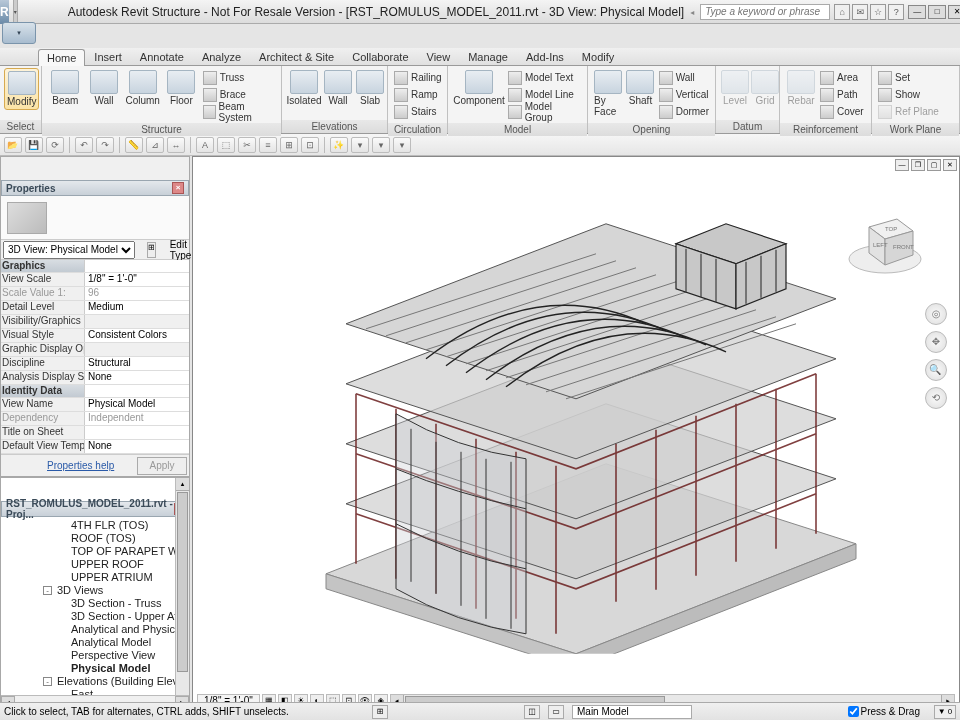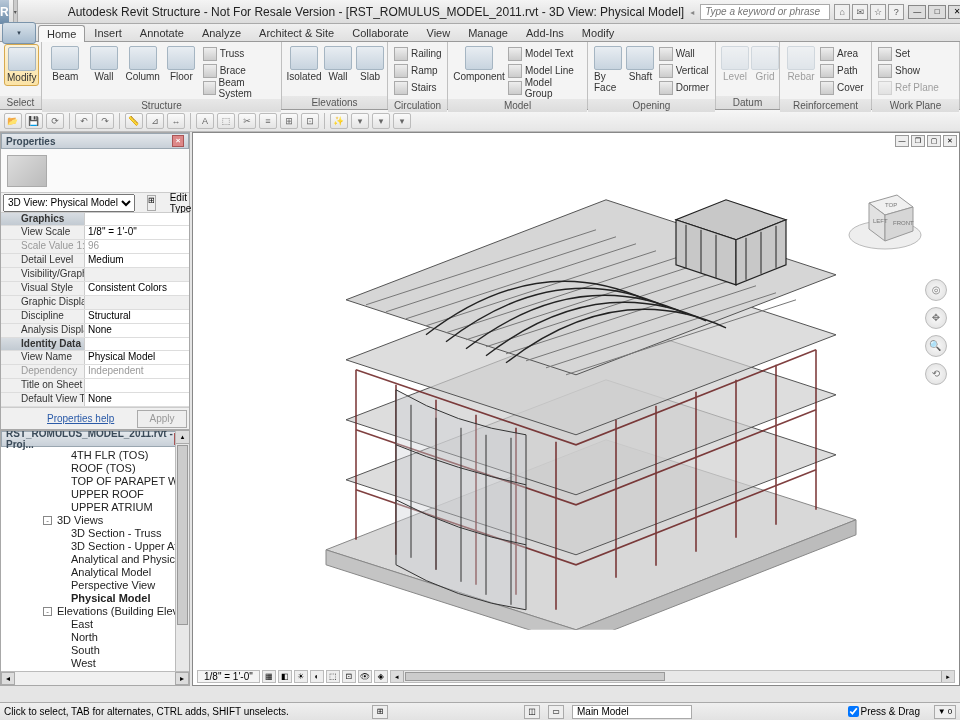--- a/index.html
+++ b/index.html
@@ -10,21 +10,21 @@
 .titlebar .appicon { width: 24px; height: 24px; background: linear-gradient(#b8c8d8,#6a8aa8); margin-right: 4px; display:flex;align-items:center;justify-content:center;color:#fff;font-size:12px;font-weight:bold;}
 .titlebar .dd { width:10px;height:24px;background:#ccc;border-left:1px solid #aaa;border-right:1px solid #aaa;display:flex;align-items:center;justify-content:center;font-size:6px;color:#555;}
 .titlebar .title { flex: 0 0 auto; padding-left: 50px; font-size: 12px; color: #222; }
 .titlebar .search { margin-left: auto; width: 130px; height: 16px; border: 1px solid #aaa; background: #fff; font-style: italic; color: #888; padding: 0 4px; font-size: 10px; line-height:14px;}
 .titlebar .tbtns { display: flex; gap: 2px; padding: 0 4px; }
 .titlebar .tbtn { width: 16px; height: 16px; border: 1px solid #999; background: #f0f0f0; font-size: 9px; display:flex;align-items:center;justify-content:center; color:#555;}
 .titlebar .winbtns { display:flex; gap:2px; padding-right:4px;}
 .titlebar .winbtn { width:18px;height:14px;background:#ddd;border:1px solid #888;font-size:8px;display:flex;align-items:center;justify-content:center;}
 
 
-.ribtabs { height: 18px; background: linear-gradient(#f0f0f0,#e0e0e0); display: flex; align-items: flex-end; padding-left: 38px; border-bottom:1px solid #9a9a9a;}
+.ribtabs { height: 18px; background: linear-gradient(#f0f0f0,#e0e0e0); display: flex; align-items: flex-end; padding-left: 38px; border-bottom:1px solid #9a9a9a;margin-top:24px;}
 .ribtab { padding: 2px 8px; font-size: 11px; color: #333; cursor: pointer; border:1px solid transparent; border-bottom:none;}
 .ribtab.active { background: #f8f8f8; border-color:#9a9a9a; border-radius:3px 3px 0 0; position:relative; top:1px;}
 .revitbtn { position:absolute; left:2px; top:22px; width:34px;height:22px;background:linear-gradient(#d8e2ea,#a8bccf);border:1px solid #7a94ab;border-radius:3px;z-index:10;display:flex;align-items:center;justify-content:center;font-size:7px;color:#345;}
 
 
 .ribbon { height: 68px; background: #f4f4f4; display: flex; border-bottom: 1px solid #9a9a9a; }
 .ribgrp { border-right: 1px solid #c0c0c0; display: flex; flex-direction: column; }
 .ribgrp .items { flex: 1; display: flex; align-items: flex-start; padding: 2px 4px; }
 .ribgrp .lbl { text-align: center; font-size: 10px; color: #555; padding: 1px 0; background: linear-gradient(#e8e8e8,#dcdcdc); }
 .bigbtn { width: 42px; display: flex; flex-direction: column; align-items: center; padding: 2px; font-size: 10px; color: #333; gap:1px;}
@@ -35,35 +35,35 @@
 .bigbtn.sel { background: linear-gradient(#fdf3d9,#fbe3a6); border:1px solid #d6a94f; border-radius:3px;}
 
 
 .qat { height: 22px; background: linear-gradient(#f6f6f6,#e6e6e6); border-bottom: 1px solid #bbb; display: flex; align-items: center; padding: 0 4px; gap: 3px; }
 .qbtn { width: 18px; height: 16px; border: 1px solid #bcbcbc; background: linear-gradient(#fafafa,#e4e4e4); border-radius:2px; font-size:9px;display:flex;align-items:center;justify-content:center;color:#666;}
 .qsep { width:1px;height:16px;background:#bbb;margin:0 2px;}
 
 
 .mainsplit { display: flex; height: 554px; }
 .leftcol { width: 190px; display: flex; flex-direction: column; }
-.panelhdr { height: 16px; background: linear-gradient(#e4e8ec,#c8d0d8); border: 1px solid #9aa6b0; display: flex; align-items: center; padding: 0 4px; font-size: 10px; font-weight: bold; color: #3a4a58; }
+.panelhdr { height: 16px; background: linear-gradient(#e4e8ec,#c8d0d8); border: 1px solid #9aa6b0; display: flex; align-items: center; padding: 0 4px; font-size: 10px; font-weight: bold; color: #3a4a58; margin-top: 23px; }
 .panelhdr .x { margin-left:auto; width:12px;height:12px;background:#d88;border:1px solid #a55;font-size:8px;text-align:center;line-height:10px;color:#fff;}
 
 
 .props { flex: 0 0 272px; background: #f0f0f0; border: 1px solid #a8a8a8; display: flex; flex-direction: column; }
 .props .preview { height: 44px; background: #fafafa; border-bottom: 1px solid #ccc; display:flex;align-items:center;justify-content:flex-start;padding-left:6px;}
 .props .preview .pimg { width:40px;height:32px;background:linear-gradient(135deg,#ddd,#bbb);border:1px solid #aaa;}
 .props .selrow { height: 20px; display: flex; align-items: center; padding: 2px; gap: 12px; border-bottom:1px solid #ccc;}
 .props .selrow select { flex: 1; font-size: 10px; height: 18px; }
 .props .selrow .etb { width:14px;height:16px;border:1px solid #aaa;background:#eee;font-size:8px;text-align:center;}
 .props .selrow .etl { font-size: 10px; padding:0 2px;}
 .propgrid { flex: 1; overflow: hidden; position: relative; }
 .pgrow { display: flex; height: 14px; font-size: 10px; border-bottom: 1px solid #ddd; }
 .pgrow.hdr { background: linear-gradient(#d8dde2,#c2cad2); font-weight: bold; color:#333; height:13px;}
-.pgrow .k { width: 84px; padding-left: 20px; border-right: 1px solid #ccc; color: #333; overflow:hidden;white-space:nowrap;}
+.pgrow .k { width: 84px; padding-left: 1px; border-right: 1px solid #ccc; color: #333; overflow:hidden;white-space:nowrap;}
 .pgrow .v { flex: 1; padding-left: 3px; background: #fff; overflow:hidden;white-space:nowrap;}
 .pgrow .v.btn { background: linear-gradient(#eef3f8,#d5e0ea); text-align:center; border:1px solid #9db4c6; margin:17px;}
 .pgrow.dim .k,.pgrow.dim .v { color:#999; }
 .props .foot { height: 22px; display:flex; align-items:center; padding:2px; gap:4px; border-top:1px solid #ccc;}
 .props .foot .ph { color:#2a5aa8; text-decoration:underline; font-size:10px; flex:1; padding-left:2px;margin-left:42px;}
 .props .foot .apply { width:50px;height:18px;border:1px solid #aaa;background:#eee;font-size:10px;text-align:center;line-height:16px;color:#999;}
 
 
 .browser { flex: 1; background: #fff; border: 1px solid #a8a8a8; overflow: hidden; position:relative;}
 .tree { padding: 2px 0; font-size: 11px; color: #222; }

